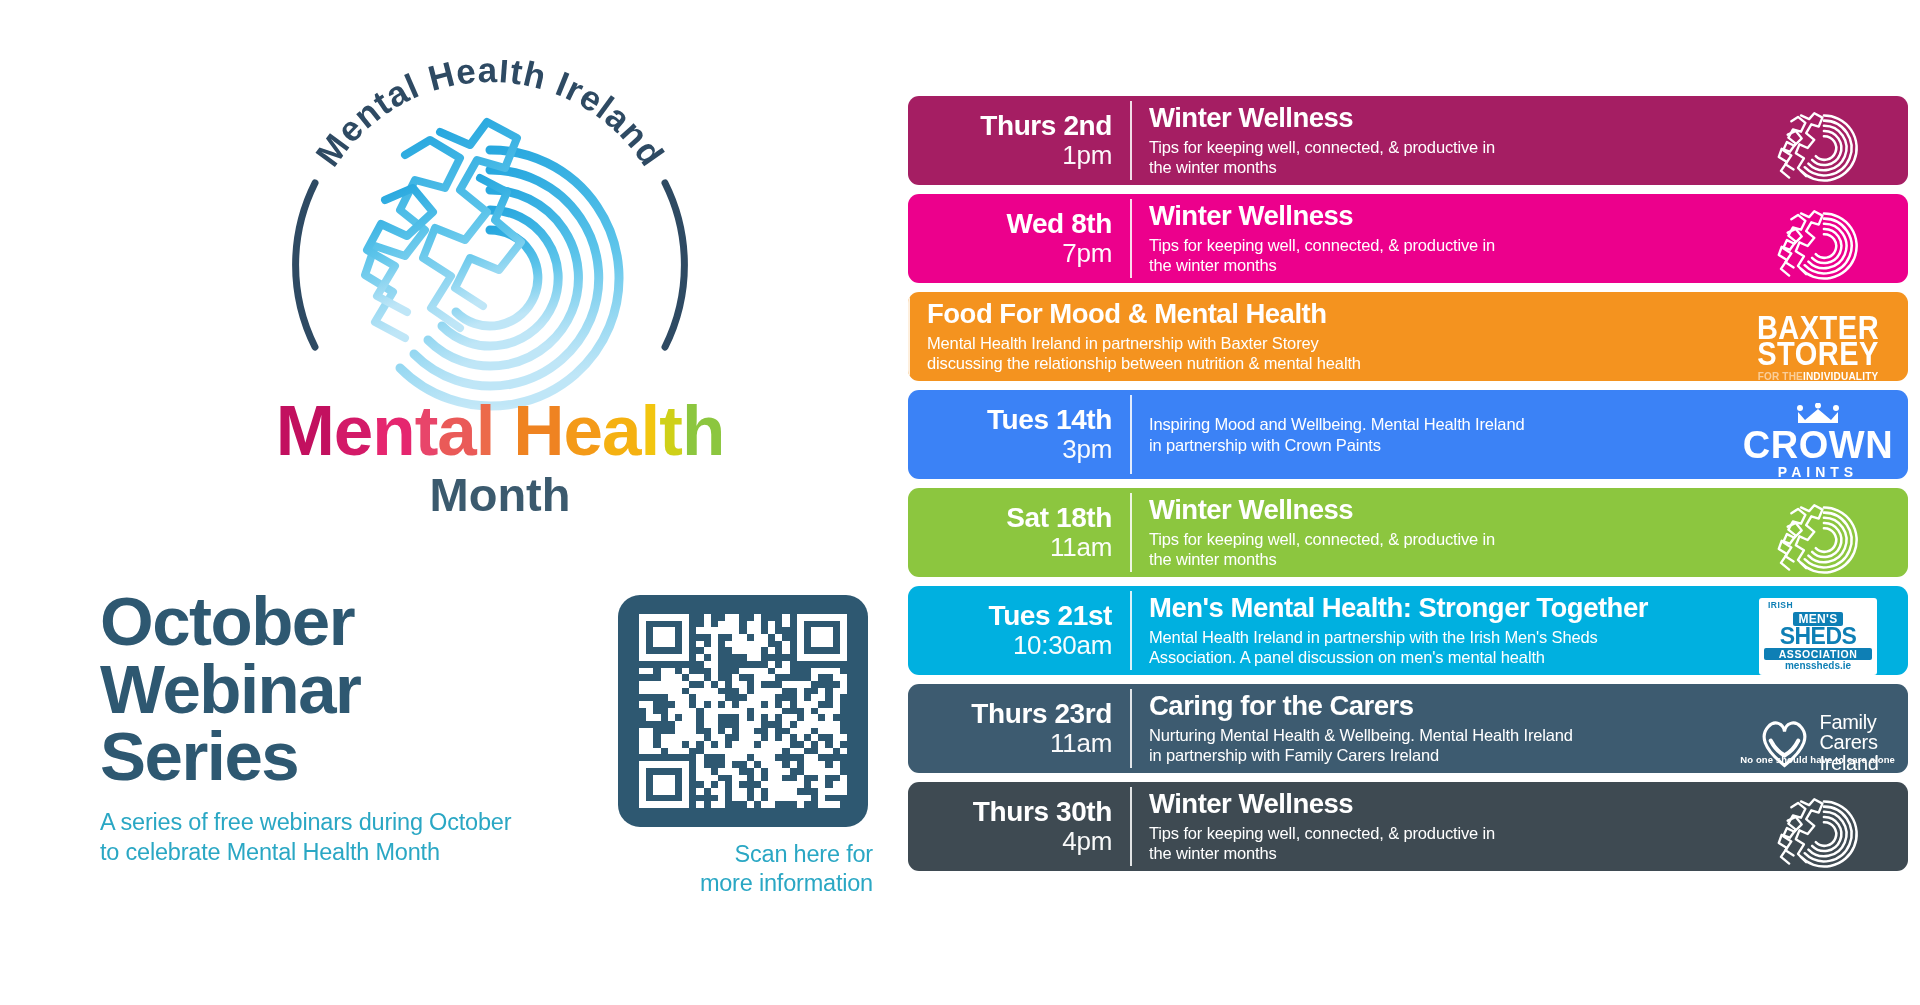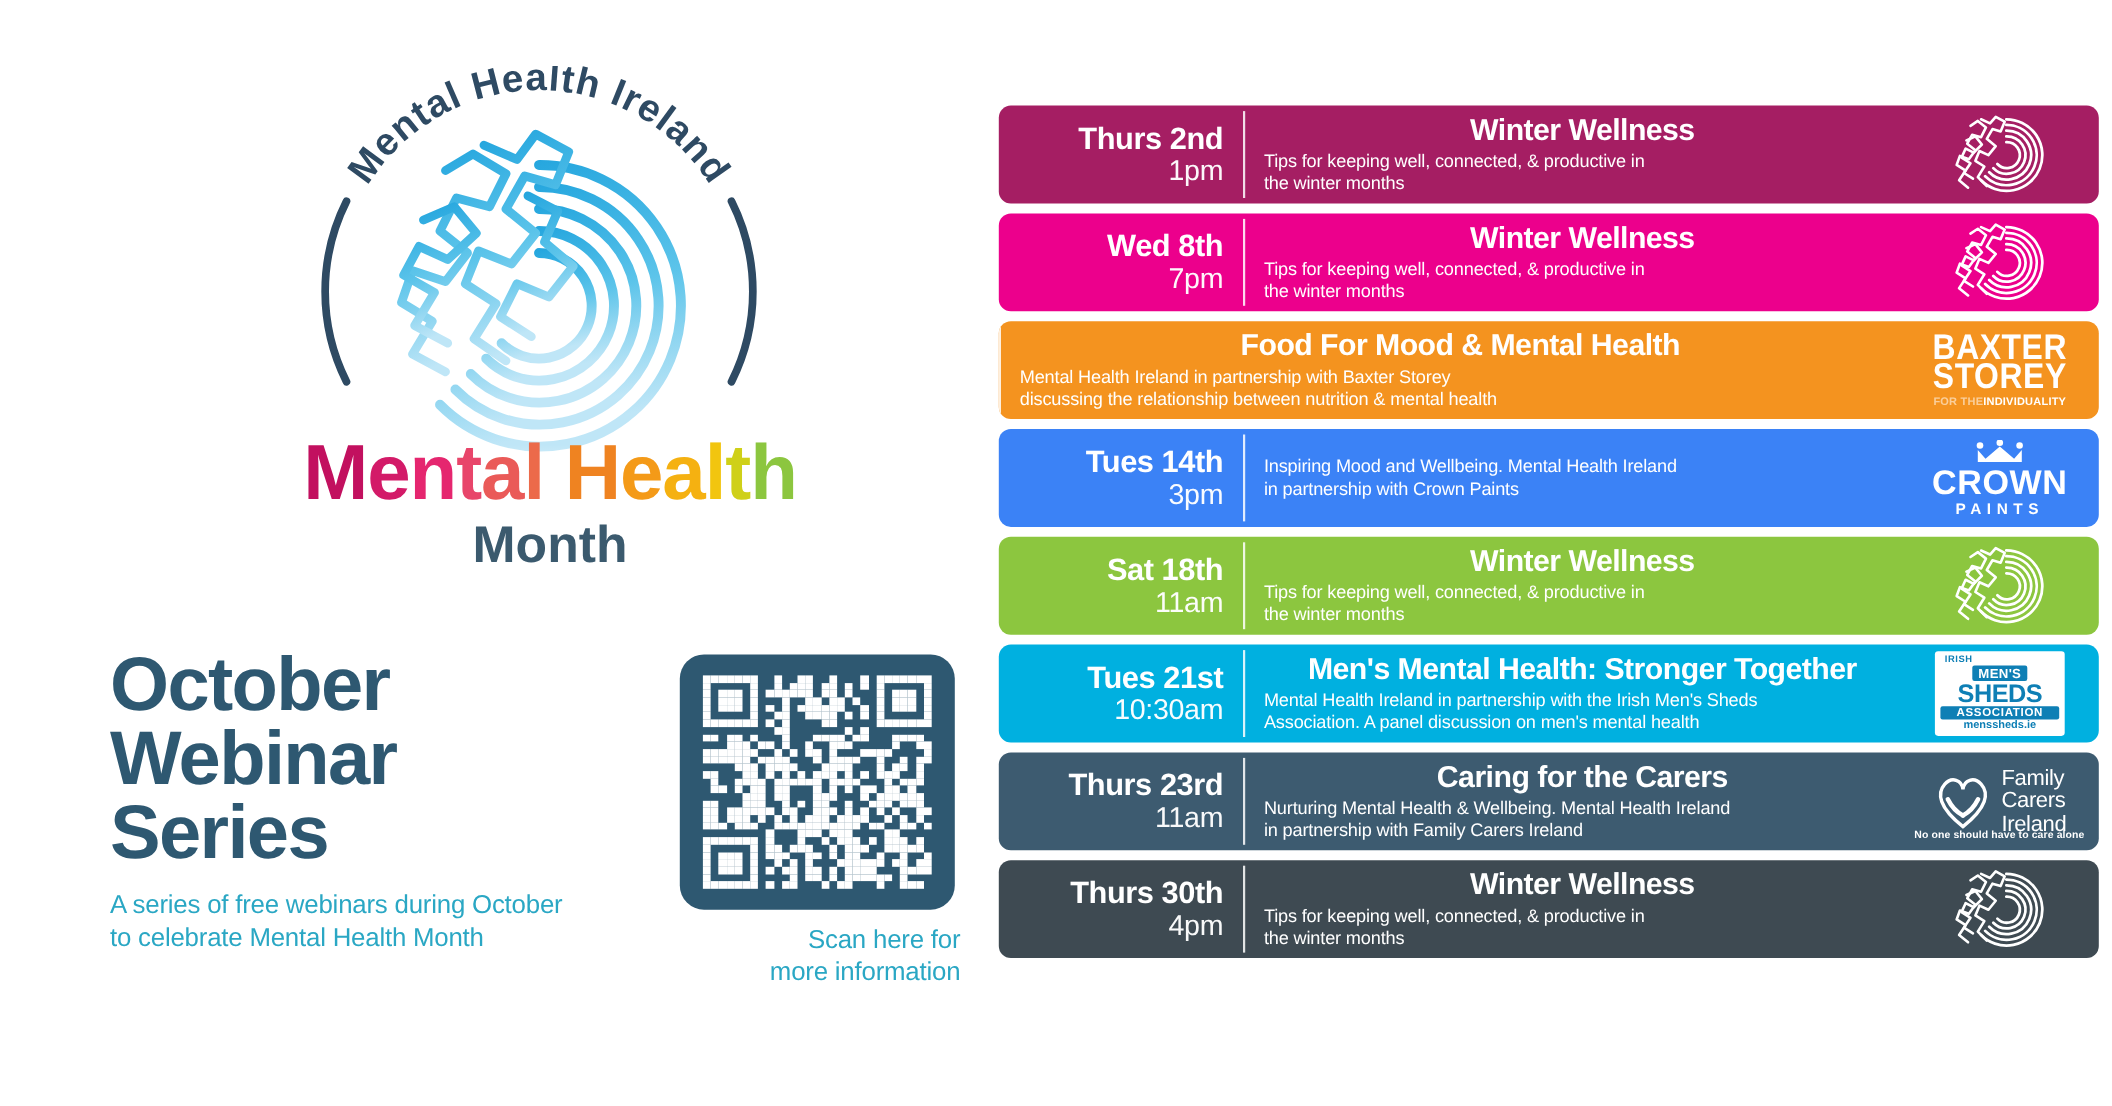--- a/index.html
+++ b/index.html
@@ -163,33 +163,32 @@
     padding-right: 8px;
     min-width: 0;
   }
   .row-title {
     font-size: 27.5px;
     font-weight: bold;
     line-height: 1.1;
     letter-spacing: -0.5px;
     margin-bottom: 3px;
     white-space: nowrap;
-    text-align: center;
   }
   .row-desc {
     font-size: 16.5px;
     line-height: 1.25;
     letter-spacing: -0.15px;
   }
   .row-desc div { white-space: nowrap; }
   .row-logo {
     flex: 0 0 172px;
     width: 172px;
     display: flex;
-    align-items: center;
+    align-items: flex-end;
     justify-content: center;
     padding-right: 8px;
   }
 
   
   .wave-mark { width: 92px; height: 74px; }
   .wave-mark svg { width: 100%; height: 100%; display: block; }
 
   
   .logo-baxter {
@@ -213,21 +212,21 @@
     letter-spacing: 0.2px;
     color: #ffffff;
   }
   .logo-baxter .bx3 .faint { opacity: 0.55; }
 
   
   .logo-crown { text-align: center; line-height: 1; }
   .logo-crown .crown-icon { display: block; margin: 0 auto 1px; width: 46px; height: 22px; }
   .logo-crown .cw1 {
     display: block;
-    font-size: 31px;
+    font-size: 38px;
     font-weight: bold;
     letter-spacing: 0.5px;
     color: #ffffff;
   }
   .logo-crown .cw2 {
     display: block;
     font-size: 14px;
     font-weight: bold;
     letter-spacing: 5px;
     color: #ffffff;

